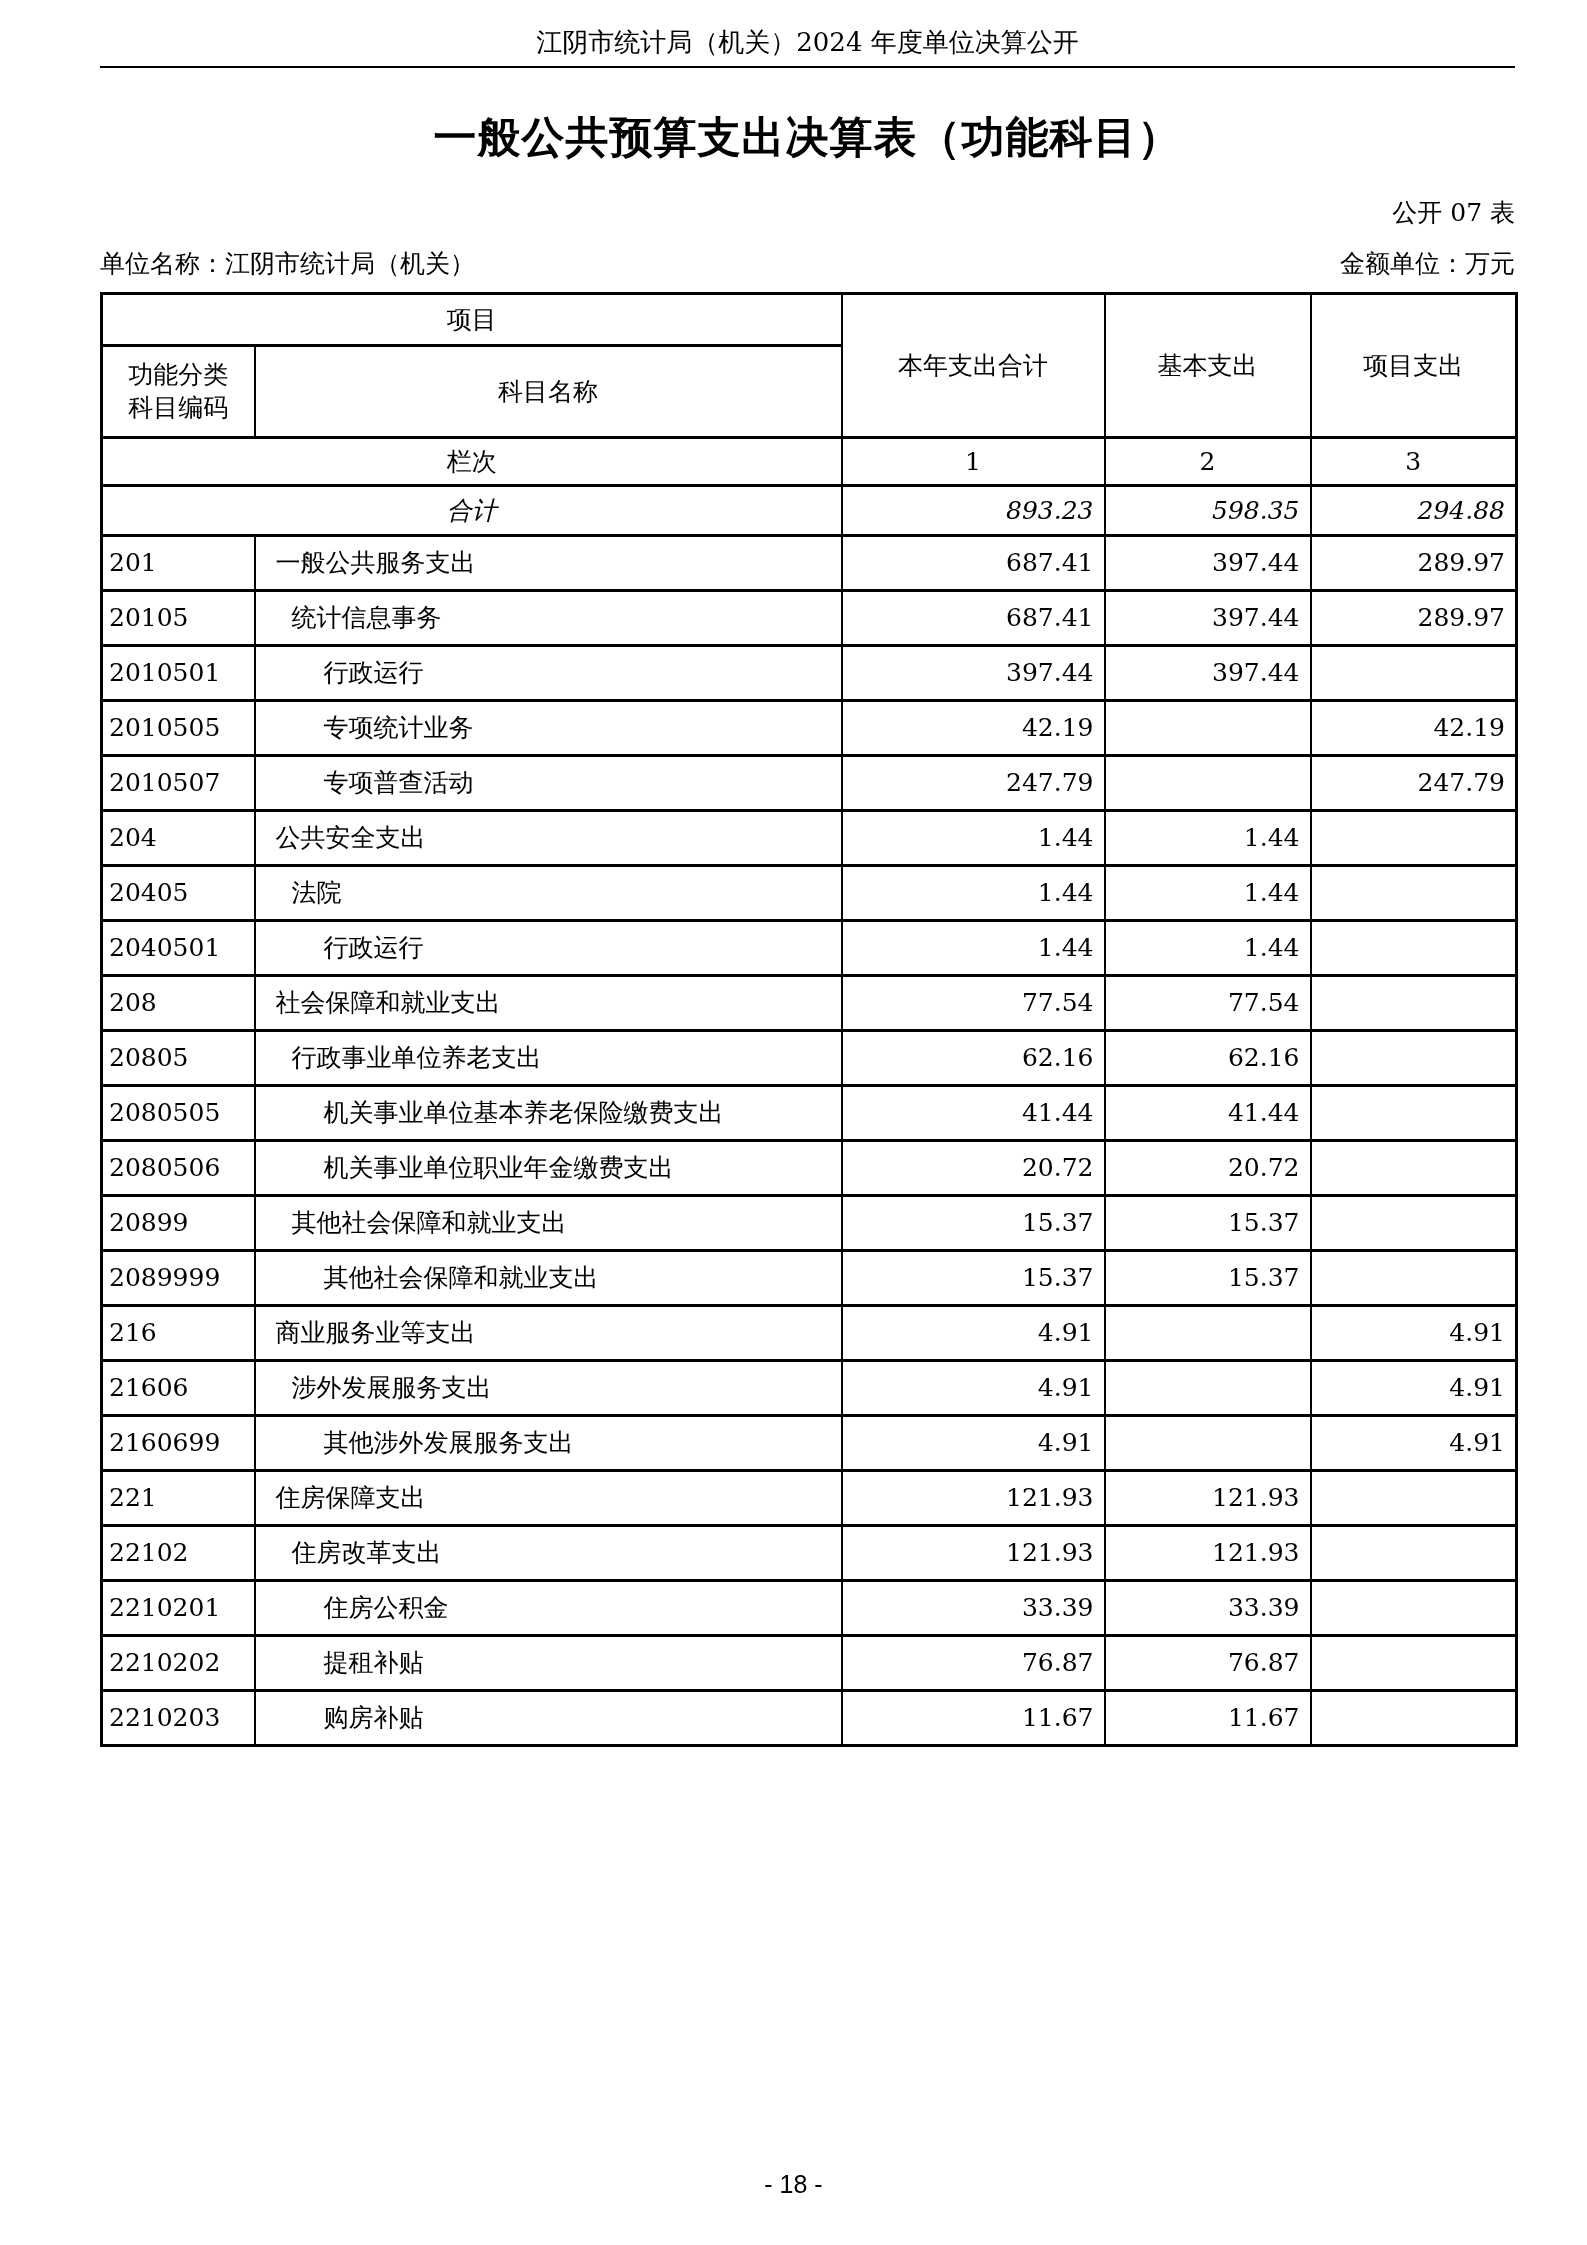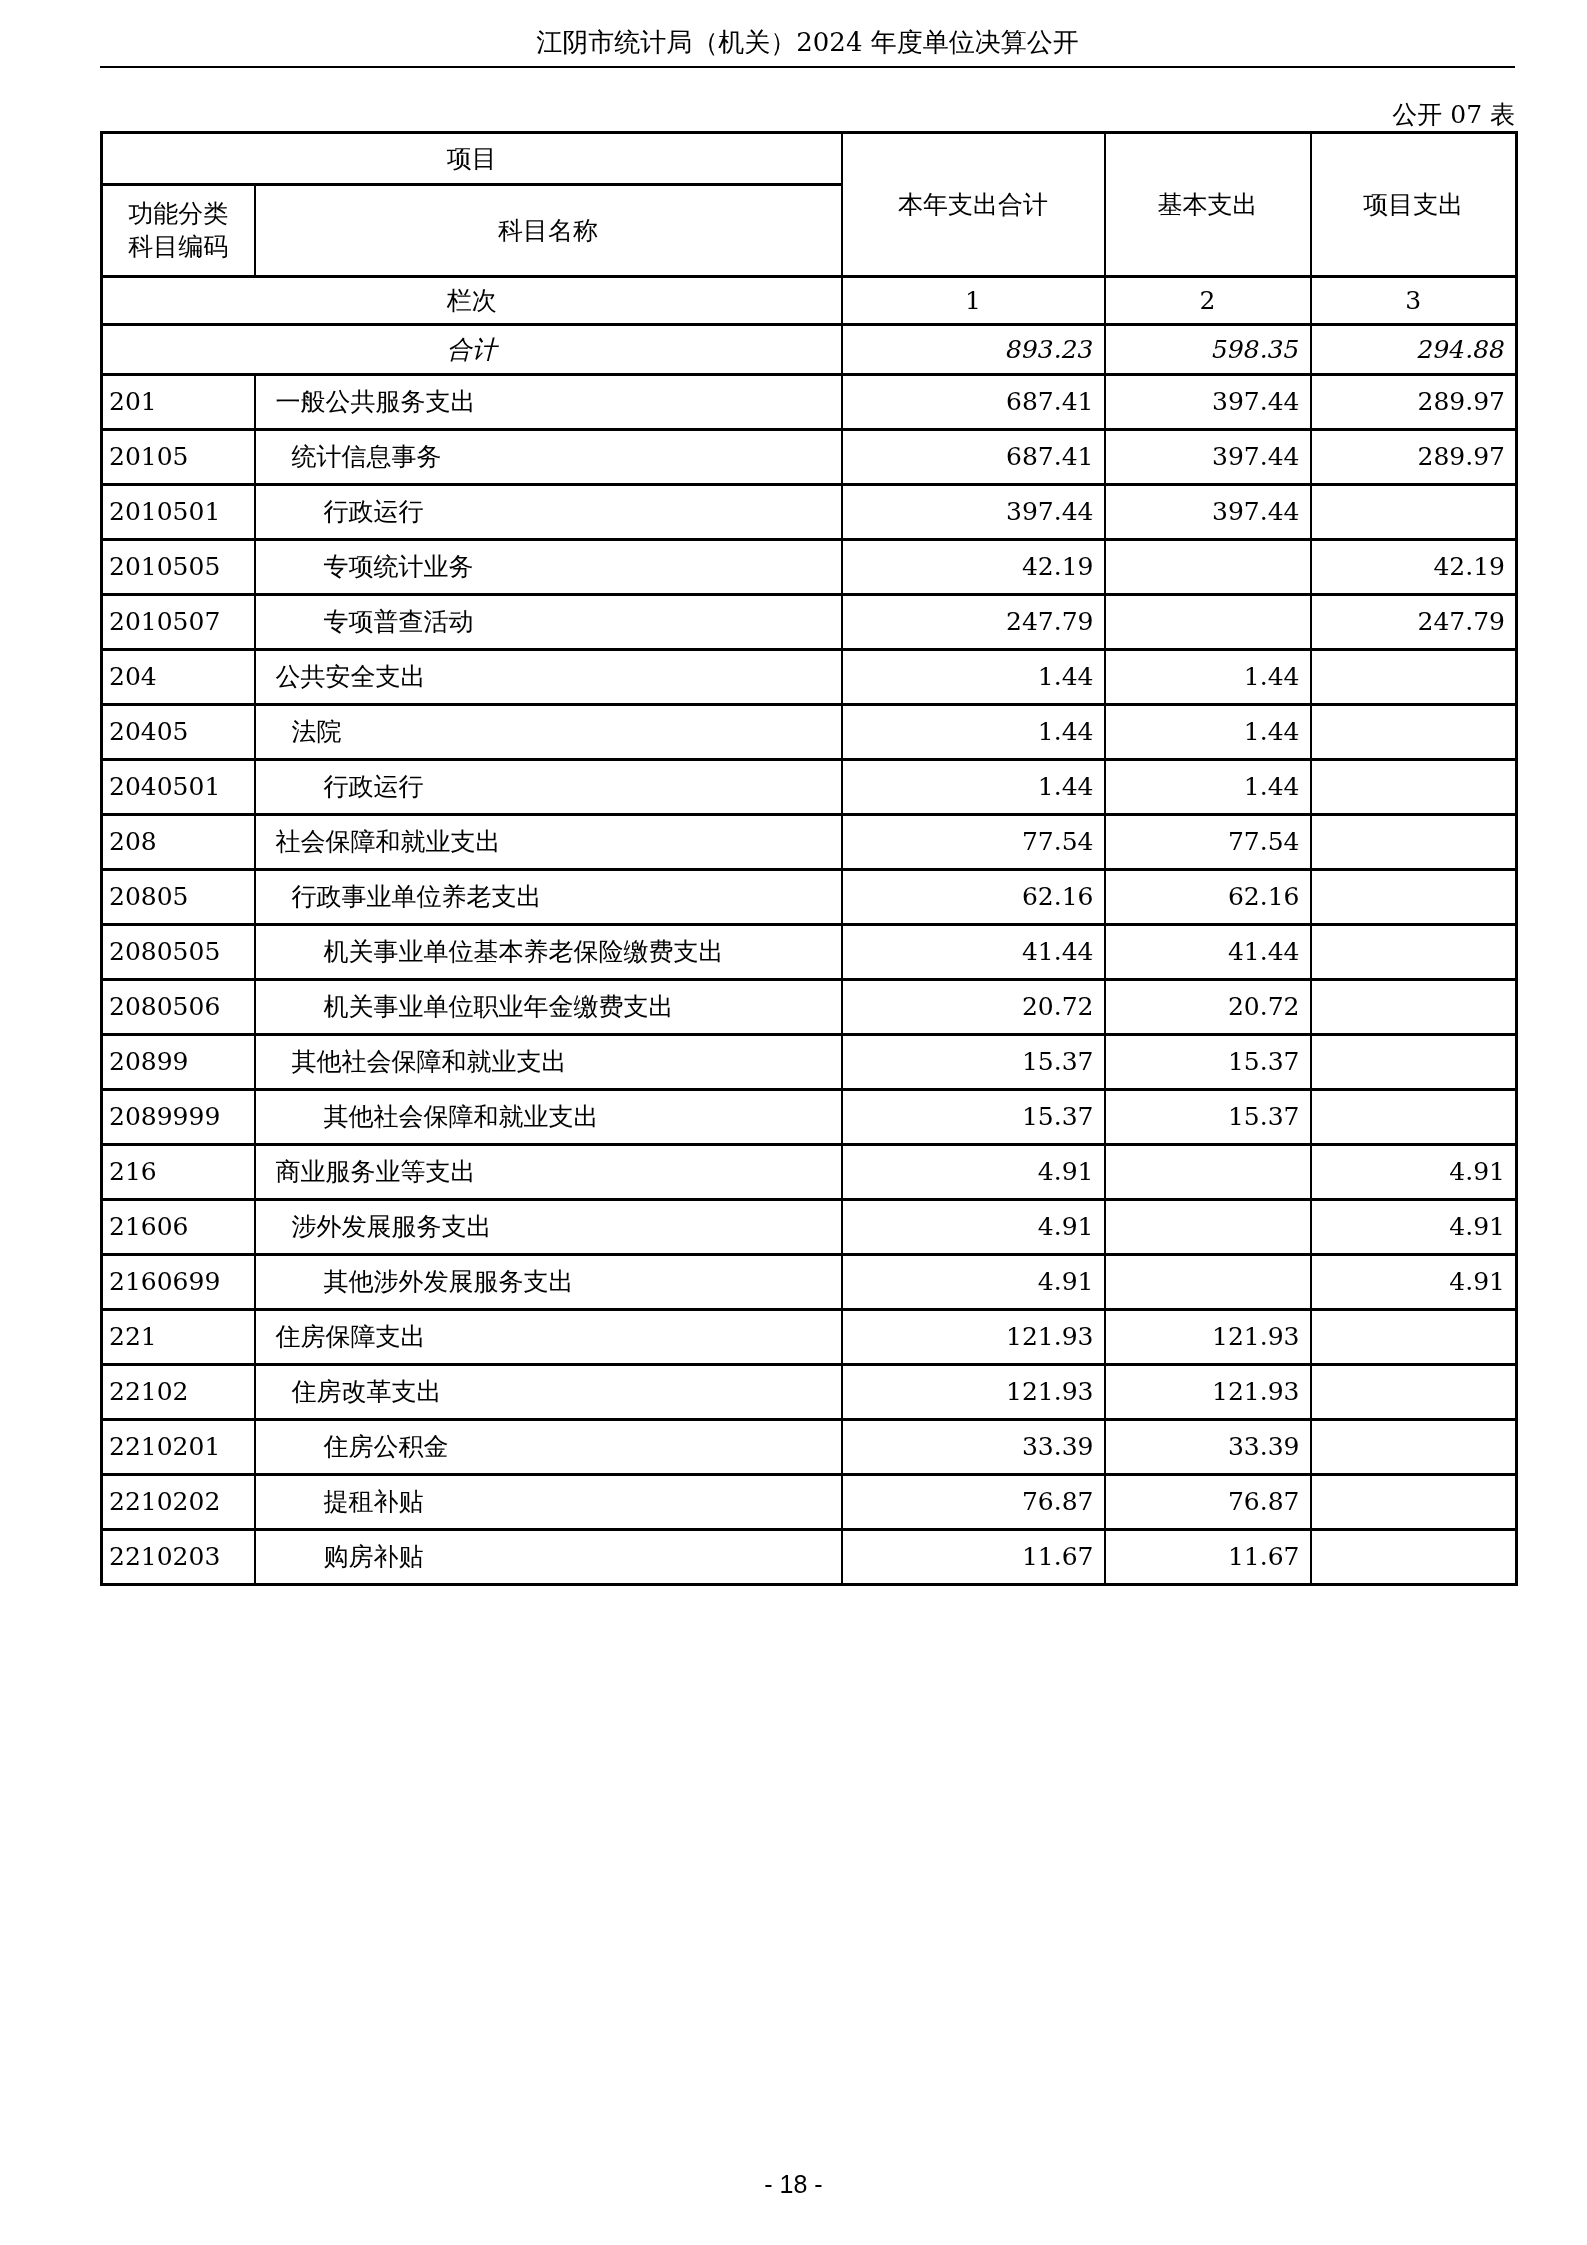--- a/index.html
+++ b/index.html
@@ -84,23 +84,28 @@
 </head>
 <body>
 
 <div class="page">
 
   <div class="doc-header">
     <div class="doc-header-text">江阴市统计局（机关）2024 年度单位决算公开</div>
     <div class="doc-header-rule"></div>
   </div>
 
+  <div class="doc-title">一般公共预算支出决算表（功能科目）</div>
 
   <div class="table-code">公开 07 表</div>
 
+  <div class="meta-row">
+    <span>单位名称：江阴市统计局（机关）</span>
+    <span>金额单位：万元</span>
+  </div>
 
   <table class="budget-table">
     <colgroup>
       <col class="col-code">
       <col class="col-name">
       <col class="col-total">
       <col class="col-basic">
       <col class="col-project">
     </colgroup>
     <thead>

